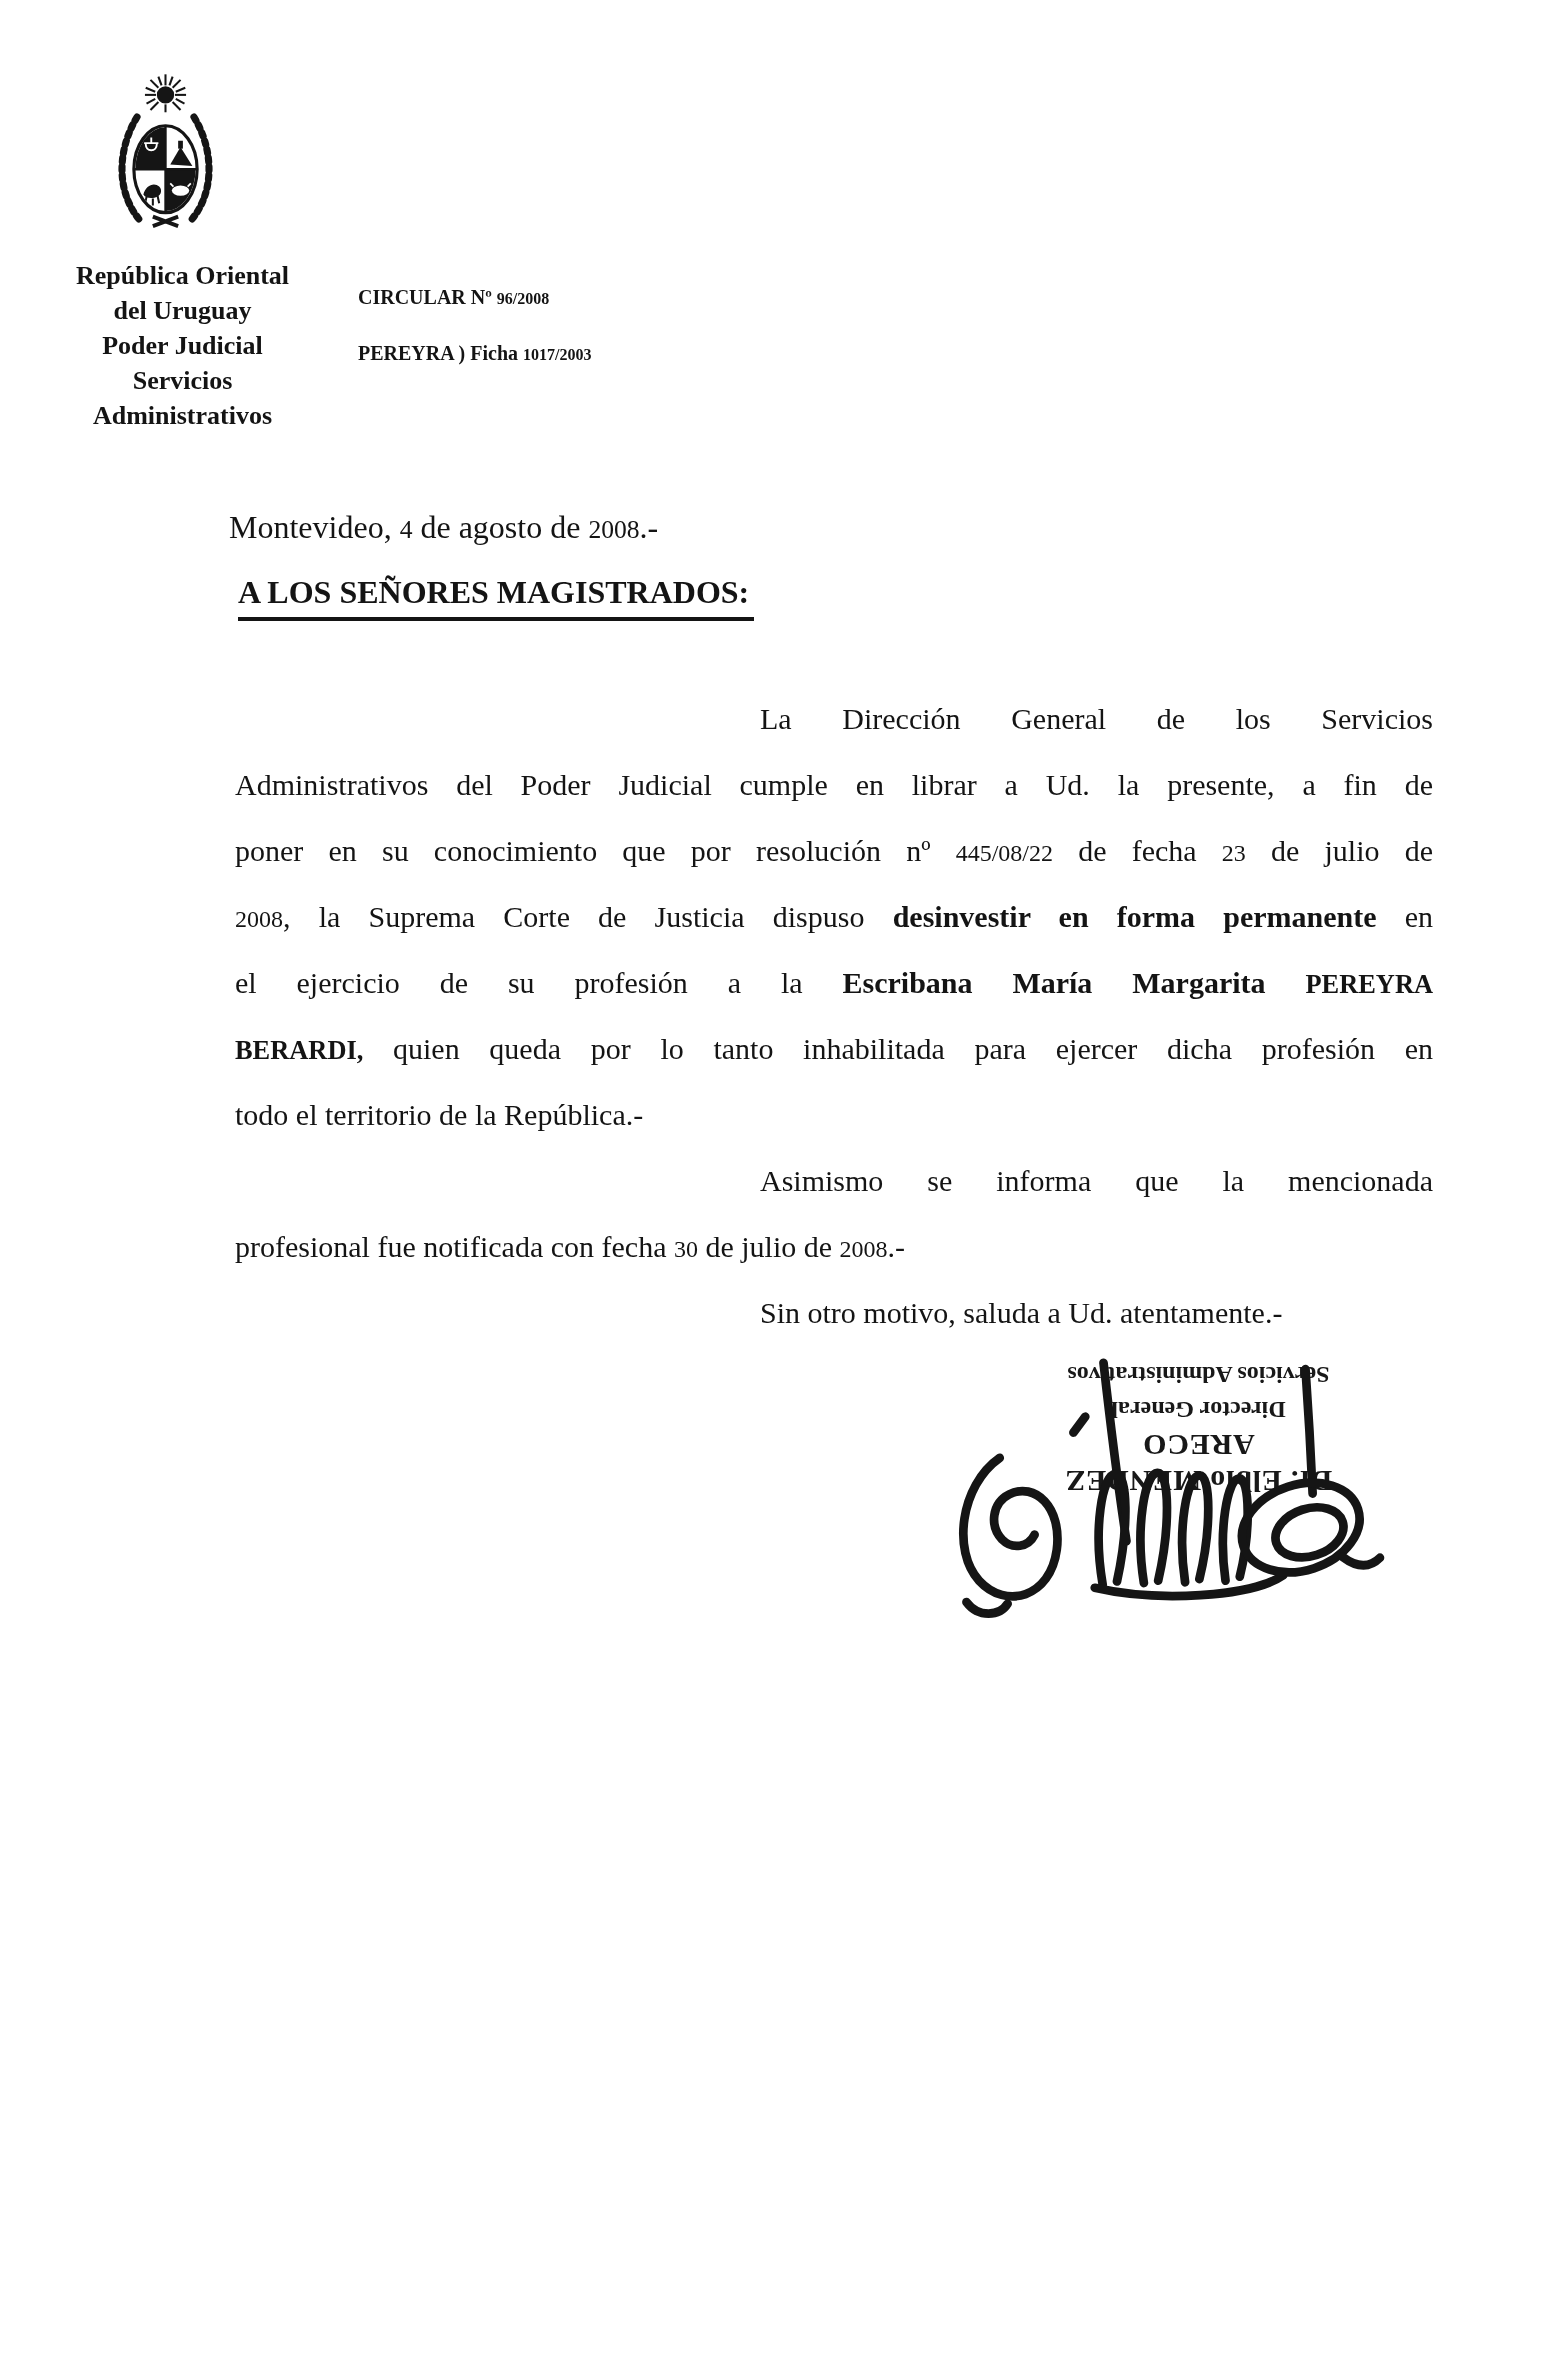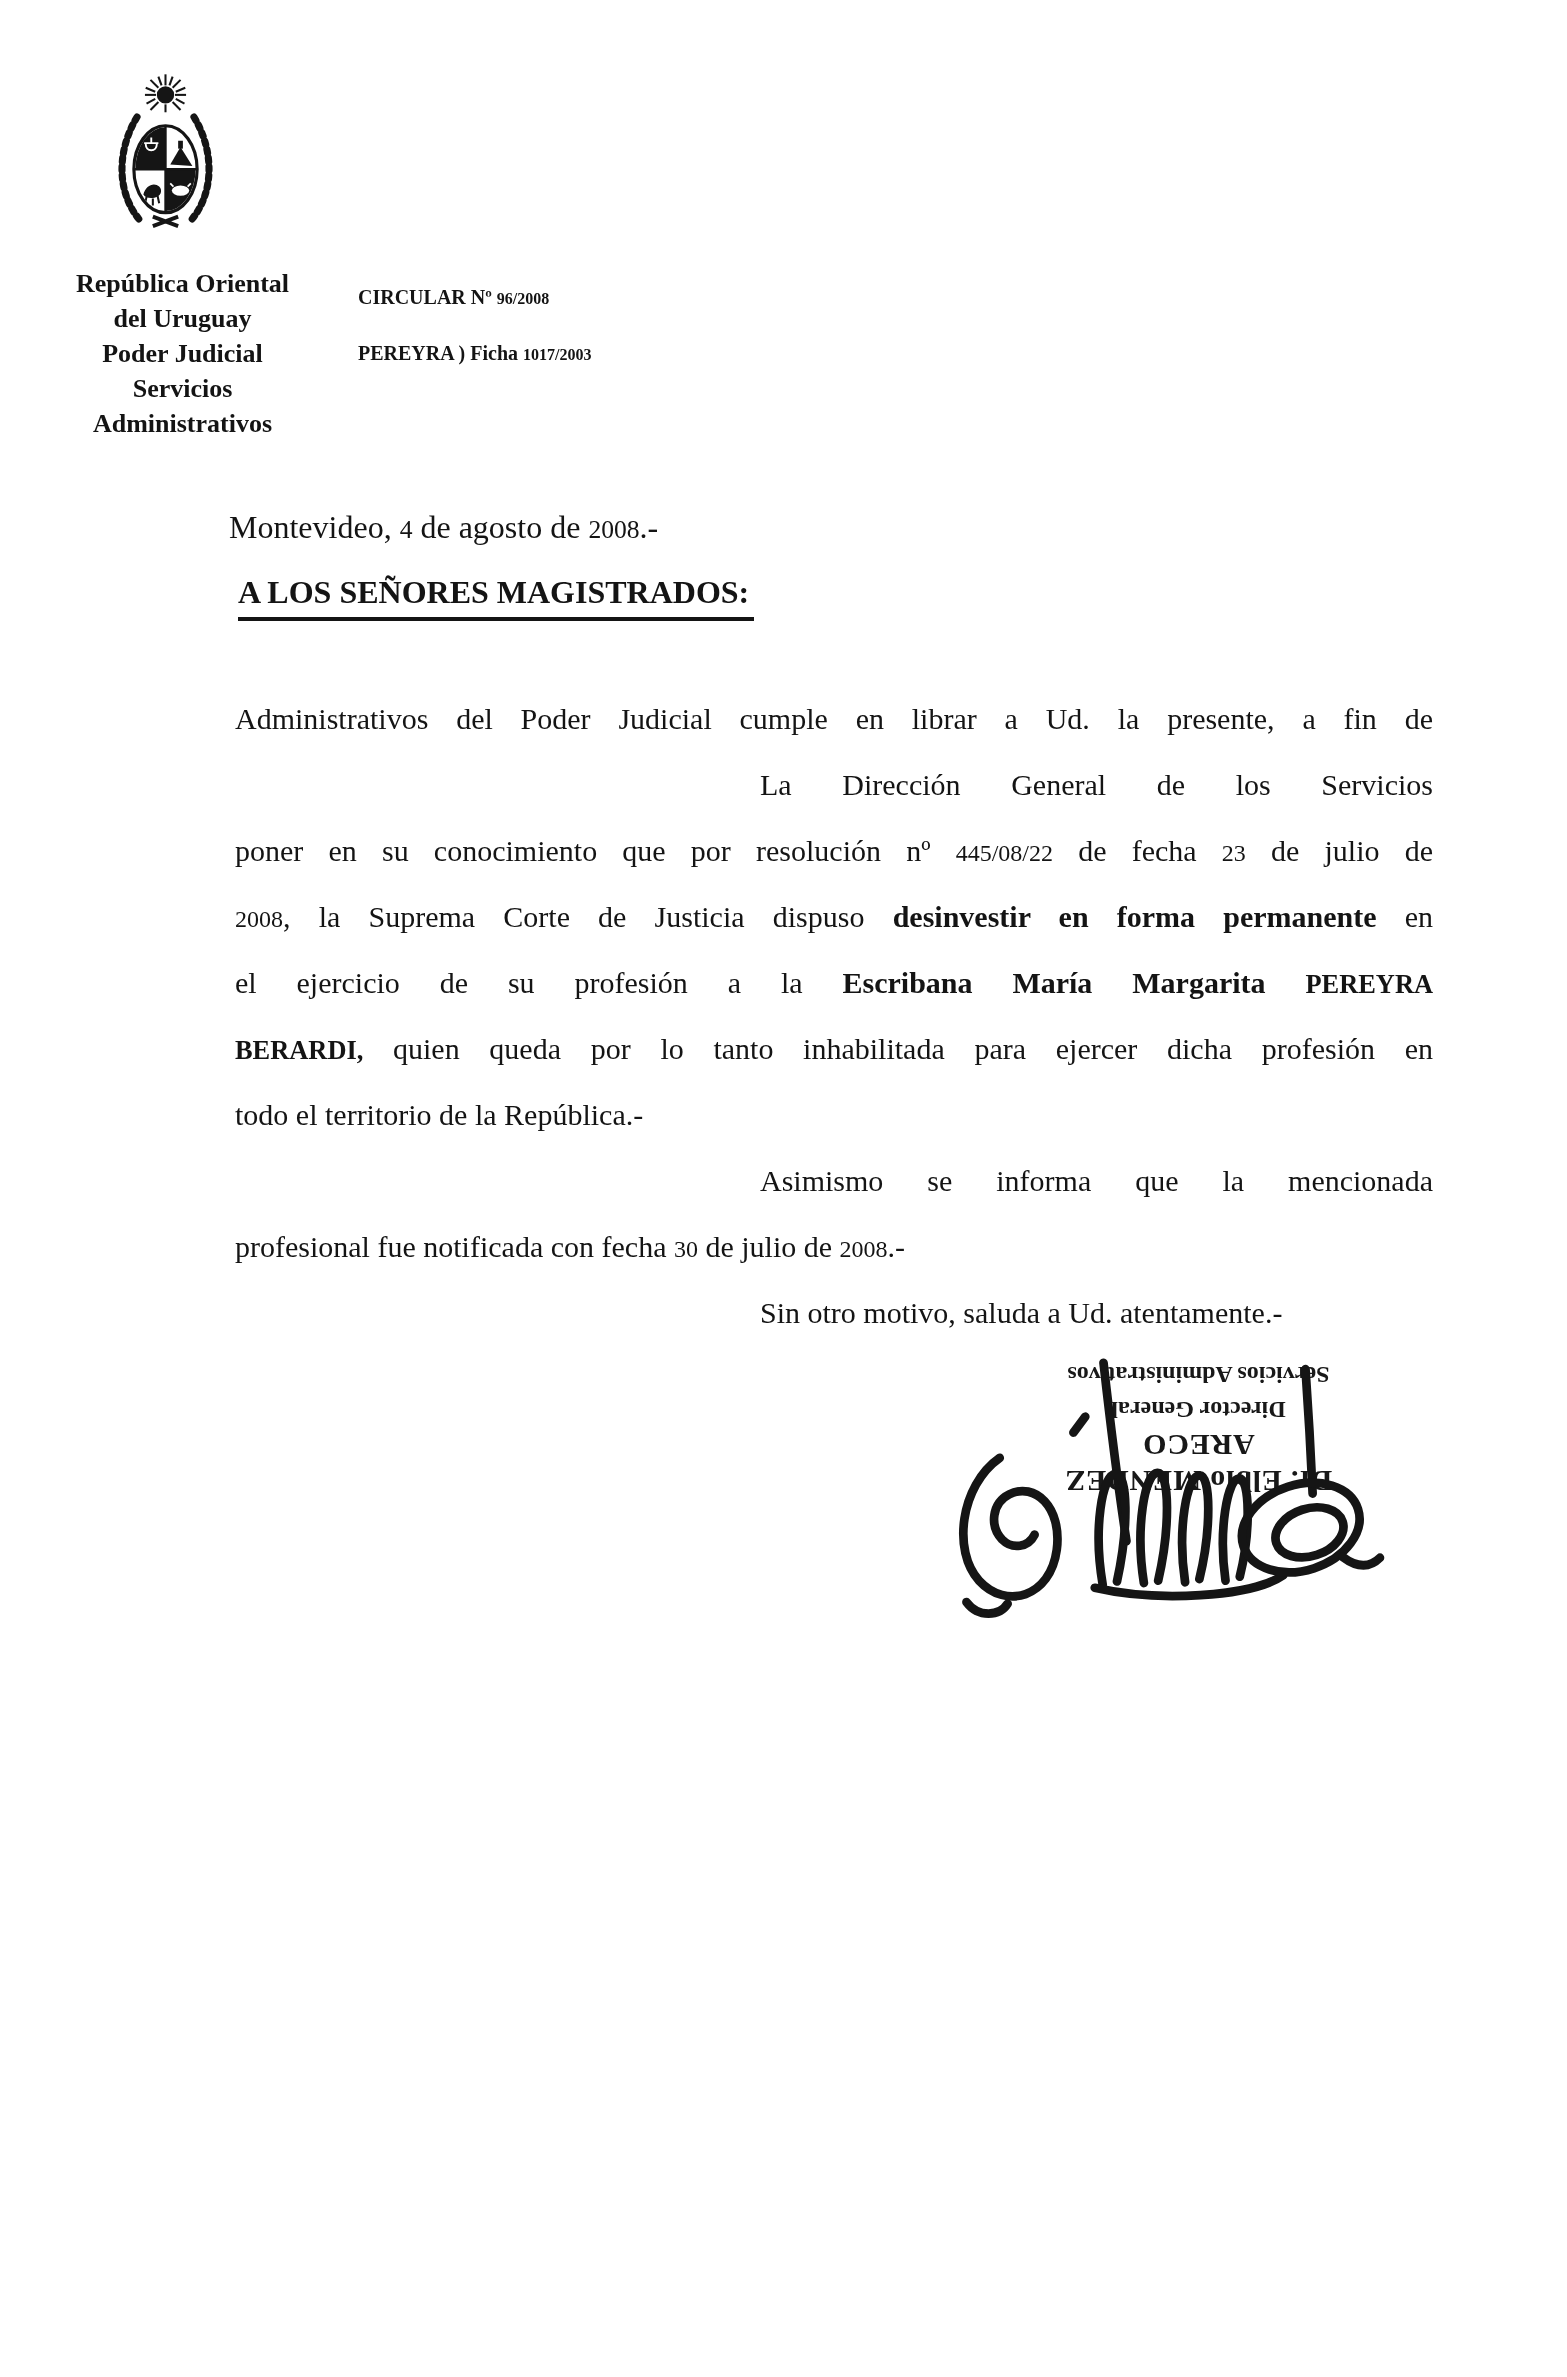--- a/index.html
+++ b/index.html
@@ -10,21 +10,21 @@
     background:#ffffff;
     color:#141414;
     font-family:"Liberation Serif","DejaVu Serif",serif;
     overflow:hidden;
   }
 
   
   .arms{position:absolute;left:106px;top:68px;width:119px;height:170px;}
   .org{
     position:absolute;left:48px;top:258px;width:269px;
-    text-align:center;font-weight:bold;font-size:26px;line-height:35px;margin-top:8px;
+    text-align:center;font-weight:bold;font-size:26px;line-height:35px;
   }
 
   
   .hdr{position:absolute;left:358px;top:269px;width:1075px;font-weight:bold;font-size:20px;}
   .hdr-line{line-height:56px;height:56px;overflow:hidden;}
 
   
   .date{position:absolute;left:229px;top:507px;width:1198px;font-size:32px;line-height:41px;}
 
   
@@ -111,22 +111,22 @@
   <div class="hdr">
     <div class="hdr-line"><span>CIRCULAR Nº </span><span class="n">96/2008</span></div>
     <div class="hdr-line"><span>PEREYRA ) Ficha </span><span class="n">1017/2003</span></div>
   </div>
 
   <div class="date"><span>Montevideo, </span><span class="n">4</span><span> de agosto de </span><span class="n">2008</span><span>.-</span></div>
 
   <div class="salut">A LOS SEÑORES MAGISTRADOS:</div>
 
   <div class="bodytext">
+    <div class="line j ind"><span>La Dirección General de los Servicios</span></div>
     <div class="line j"><span>Administrativos del Poder Judicial cumple en librar a Ud. la presente, a fin de</span></div>
-    <div class="line j ind"><span>La Dirección General de los Servicios</span></div>
     <div class="line j"><span>poner en su conocimiento que por resolución nº </span><span class="n">445/08/22</span><span> de fecha </span><span class="n">23</span><span> de julio de</span></div>
     <div class="line j"><span class="n">2008</span><span>, la Suprema Corte de Justicia dispuso </span><span class="b">desinvestir en forma permanente</span><span> en</span></div>
     <div class="line j"><span>el ejercicio de su profesión a la </span><span class="b">Escribana María Margarita </span><span class="bn">PEREYRA</span></div>
     <div class="line j"><span class="bn">BERARDI,</span><span> quien queda por lo tanto inhabilitada para ejercer dicha profesión en</span></div>
     <div class="line"><span>todo el territorio de la República.-</span></div>
     <div class="line j ind"><span>Asimismo se informa que la mencionada</span></div>
     <div class="line"><span>profesional fue notificada con fecha </span><span class="n">30</span><span> de julio de </span><span class="n">2008</span><span>.-</span></div>
     <div class="line ind"><span>Sin otro motivo, saluda a Ud. atentamente.-</span></div>
   </div>
 

